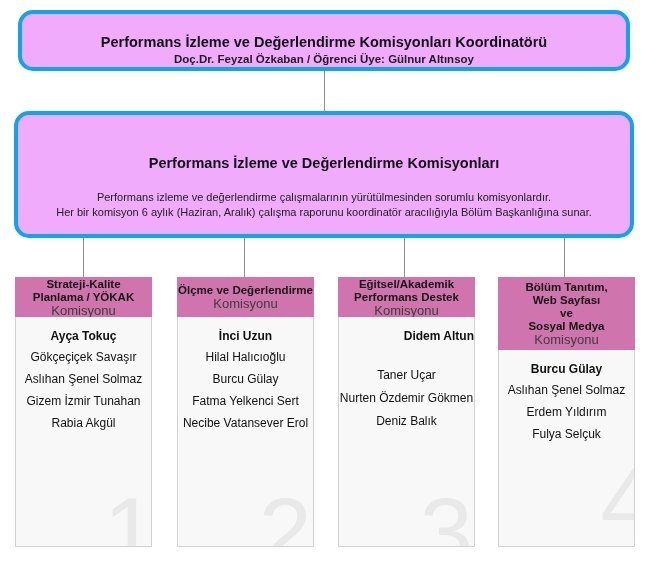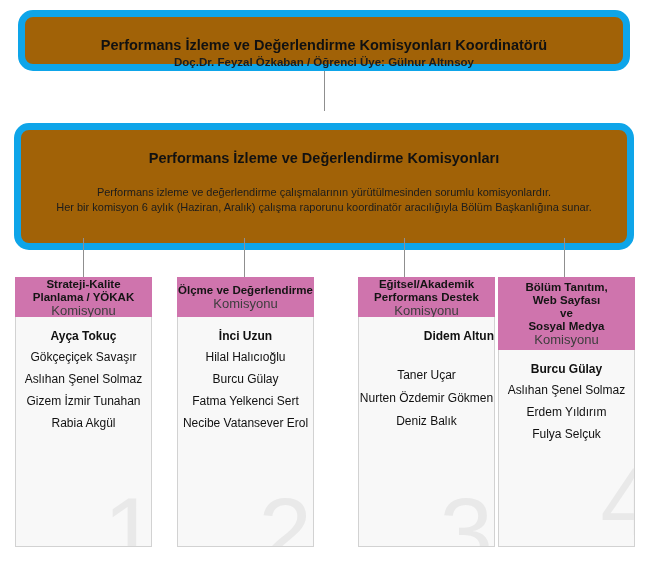--- a/index.html
+++ b/index.html
@@ -10,31 +10,31 @@
     position: relative;
     width: 648px;
     height: 564px;
     background: #ffffff;
     overflow: hidden;
   }
 
   
   .gray-box {
     position: absolute;
-    background: #a16207;
-    border: 7px solid #0ea5e9;
+    background: #f0abfc;
+    border: 4px solid #0ea5e9;
     border-radius: 15px;
     text-align: center;
     color: #111111;
   }
   .box-coordinator { left: 18px; top: 10px; width: 612px; height: 61px; padding-top: 18px; }
   .box-coordinator .box-title { font-size: 14.5px; font-weight: bold; line-height: 20px; }
   .box-coordinator .box-subtitle { font-size: 11.5px; line-height: 13px; margin-top: 1px; color: #1c1c1c; font-weight: bold; }
 
-  .box-commissions { left: 14px; top: 111px; width: 620px; height: 127px; padding-top: 18px; margin-top: 12px; }
+  .box-commissions { left: 14px; top: 111px; width: 620px; height: 127px; padding-top: 38px; }
   .box-commissions .box-title { font-size: 14.5px; font-weight: bold; line-height: 20px; }
   .box-commissions .box-desc { margin-top: 17px; font-size: 11px; line-height: 14.5px; color: #1c1c1c; }
 
   
   .vline {
     position: absolute;
     width: 1px;
     background: #8f8f8f;
   }
   .vline.c-top  { left: 324px; top: 71px;  height: 40px; }
@@ -47,21 +47,21 @@
   .column {
     position: absolute;
     top: 277px;
     width: 137px;
     height: 270px;
     display: flex;
     flex-direction: column;
   }
   .col-1 { left: 15px; }
   .col-2 { left: 177px; }
-  .col-3 { left: 358px; }
+  .col-3 { left: 338px; }
   .col-4 { left: 498px; border-radius: 32px; }
 
   .col-header {
     background: #cf74ad;
     height: 40px;
     display: flex;
     flex-direction: column;
     justify-content: center;
     align-items: center;
     text-align: center;

